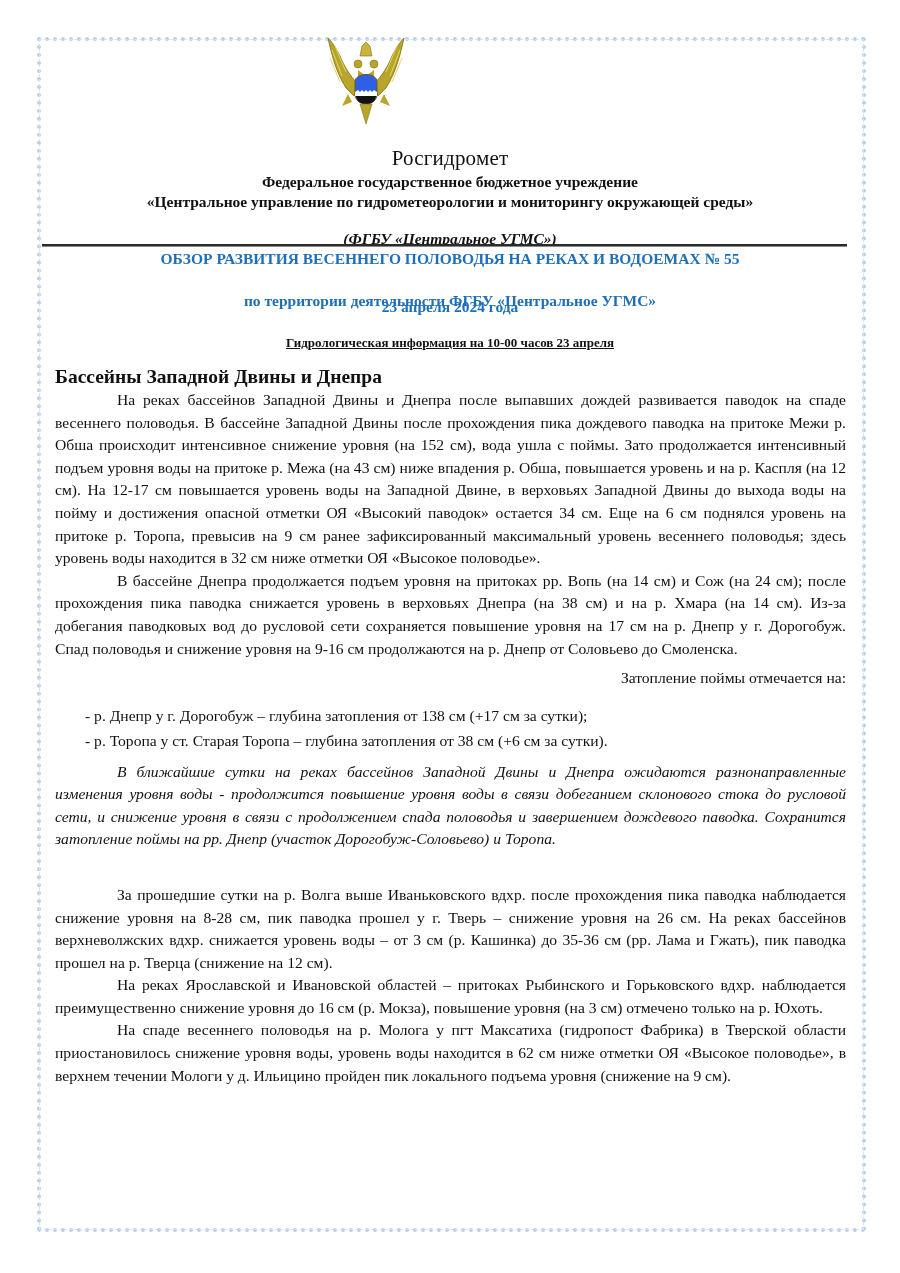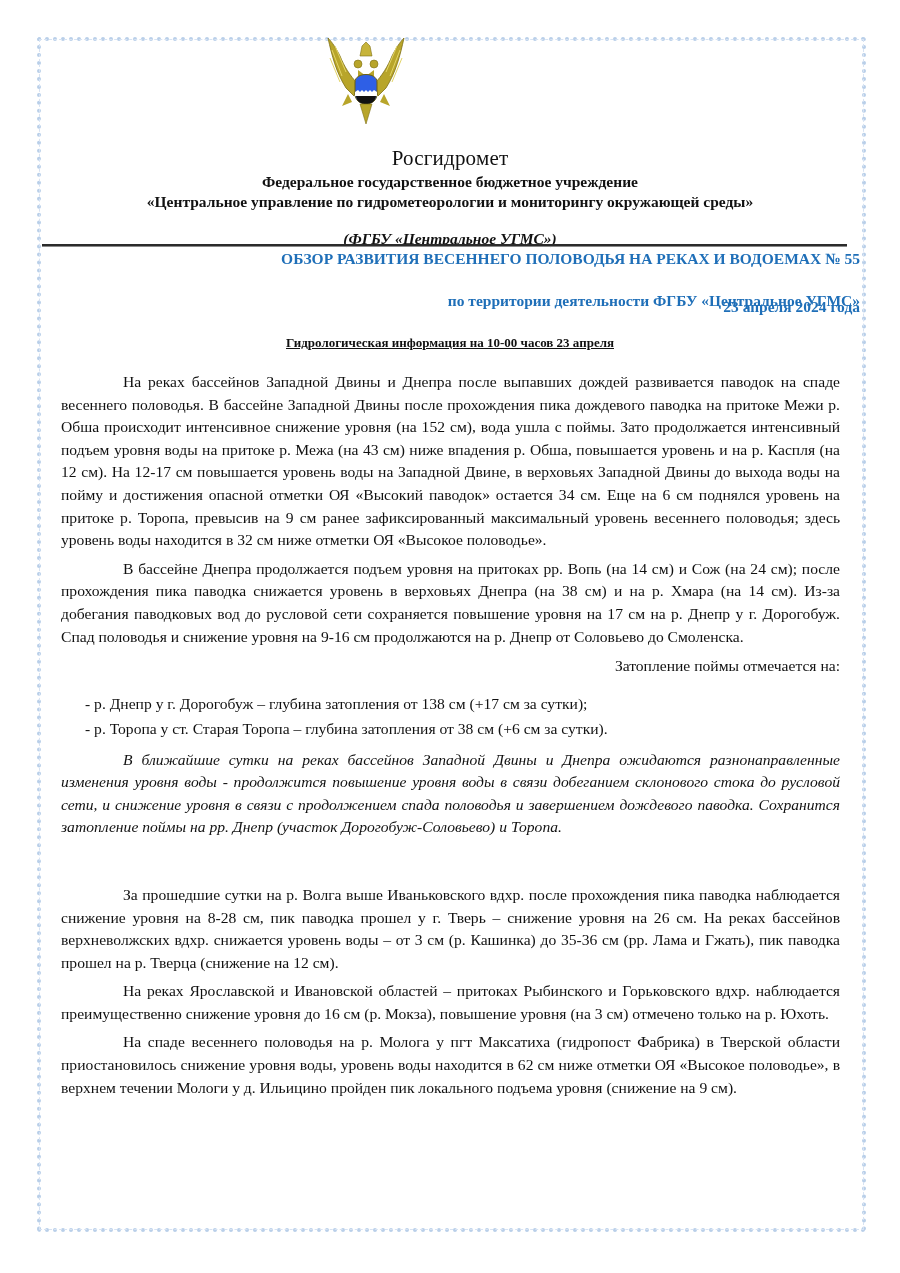--- a/index.html
+++ b/index.html
@@ -10,28 +10,28 @@
   .frame-inner { position: absolute; left: 39px; top: 39px; width: 825px; height: 1191px; box-sizing: border-box;
            border: 1px dashed #d7e3f3; }
   .emblem { position: absolute; left: 322px; top: 36px; width: 88px; height: 92px; }
   .center { position: absolute; left: 40px; width: 820px; text-align: center; white-space: nowrap; }
   .agency { top: 146px; font-size: 21px; letter-spacing: 0.2px; }
   .org { font-size: 15.5px; font-weight: bold; }
   .org1 { top: 173px; }
   .org2 { top: 193px; }
   .org3 { top: 230px; font-style: italic; }
   .rule { position: absolute; left: 42px; top: 244px; width: 805px; height: 2px; background: #2b2b2b; box-shadow: 0 1px 0 #8a8a8a; }
-  .title { font-size: 15.5px; font-weight: bold; color: #1f6fb8; text-align: right; }
+  .title { font-size: 15.5px; font-weight: bold; color: #1f6fb8; }
   .t1 { top: 250px; }
   .t2 { top: 274px; margin-top: 18px; }
   .t3 { top: 298px; }
   .subhead { top: 335px; font-size: 13px; font-weight: bold; text-decoration: underline; }
   .content { position: absolute; left: 55px; top: 365px; width: 791px; font-size: 15.6px; line-height: 22.6px; }
   h2.sec { margin: 0; font-size: 19.5px; font-weight: bold; line-height: 24px; }
-  p { margin: 6px; text-align: justify; text-indent: 62px; }
+  p { margin: 0; text-align: justify; text-indent: 62px; }
   p.plain { text-indent: 30px; text-align: right; margin-top: 7px; }
   .list { margin-top: 13px; }
   .list div { padding-left: 30px; line-height: 25.4px; }
   p.forecast { font-style: italic; margin-top: 7px; }
   .gap { height: 33px; }
 </style>
 </head>
 <body>
 
 <div class="frame"></div>
@@ -66,20 +66,21 @@
 <div class="rule"></div>
 
 <div class="center title t1">ОБЗОР РАЗВИТИЯ ВЕСЕННЕГО ПОЛОВОДЬЯ НА РЕКАХ И ВОДОЕМАХ № 55</div>
 <div class="center title t2">по территории деятельности ФГБУ «Центральное УГМС»</div>
 <div class="center title t3">23 апреля 2024 года</div>
 
 <div class="center subhead">Гидрологическая информация на 10-00 часов 23 апреля</div>
 
 <div class="content">
   <section>
+    <h2 class="sec">Бассейны Западной Двины и Днепра</h2>
     <p>На реках бассейнов Западной Двины и Днепра после выпавших дождей развивается паводок на спаде весеннего половодья.  В бассейне Западной Двины после прохождения пика дождевого паводка на притоке Межи р. Обша происходит интенсивное снижение уровня (на 152 см), вода ушла с поймы. Зато продолжается интенсивный подъем уровня воды на притоке р. Межа (на 43 см) ниже впадения р. Обша, повышается уровень и на р. Каспля (на 12 см). На 12-17 см повышается уровень воды на Западной Двине, в верховьях Западной Двины до выхода воды на пойму и достижения опасной отметки ОЯ «Высокий паводок» остается 34 см. Еще на 6 см поднялся уровень на притоке р. Торопа, превысив на 9 см ранее зафиксированный максимальный уровень весеннего половодья; здесь уровень воды находится в 32 см ниже отметки ОЯ «Высокое половодье».</p>
     <p>В бассейне Днепра продолжается подъем уровня на притоках рр. Вопь (на 14 см) и Сож (на 24 см); после прохождения пика паводка снижается уровень в верховьях Днепра (на 38 см) и на р. Хмара (на 14 см). Из-за добегания паводковых вод до русловой сети сохраняется повышение уровня на 17 см на р. Днепр у г. Дорогобуж. Спад половодья и снижение уровня на 9-16 см продолжаются на р. Днепр от Соловьево до Смоленска.</p>
     <p class="plain">Затопление поймы отмечается на:</p>
     <div class="list">
       <div>- р. Днепр у г. Дорогобуж – глубина затопления от 138 см (+17 см за сутки);</div>
       <div>- р. Торопа у ст. Старая Торопа – глубина затопления от 38 см (+6 см за сутки).</div>
     </div>
     <p class="forecast">В ближайшие сутки на реках бассейнов Западной Двины и Днепра ожидаются разнонаправленные изменения уровня воды - продолжится  повышение уровня воды в связи добеганием склонового стока до русловой сети, и снижение уровня в связи с продолжением спада половодья и завершением дождевого паводка. Сохранится затопление поймы на рр. Днепр (участок Дорогобуж-Соловьево) и Торопа.</p>
   </section>
 

